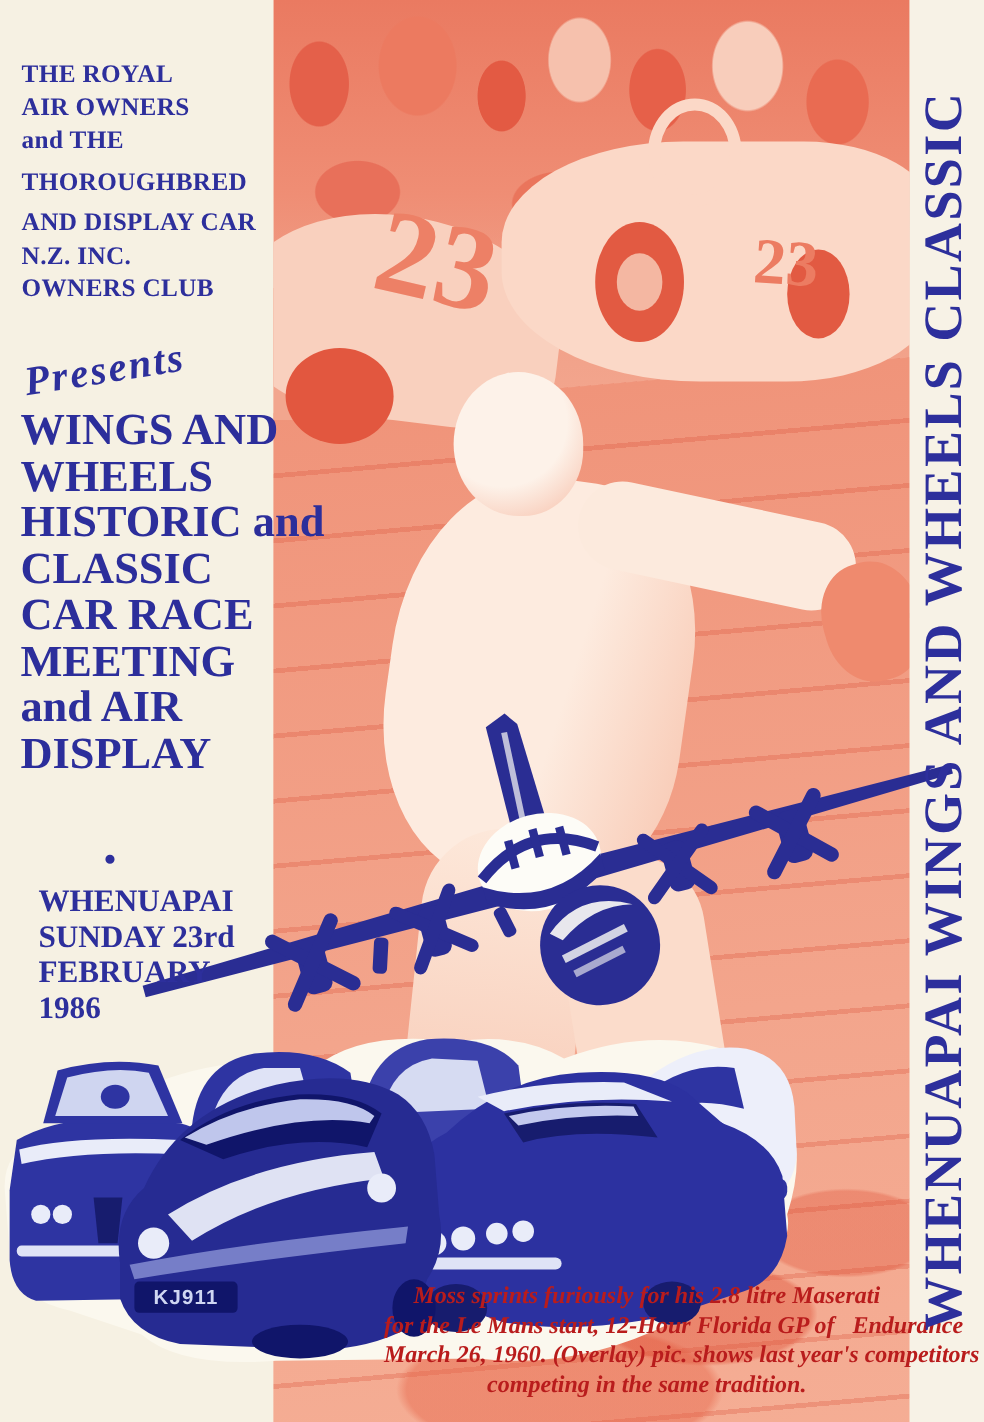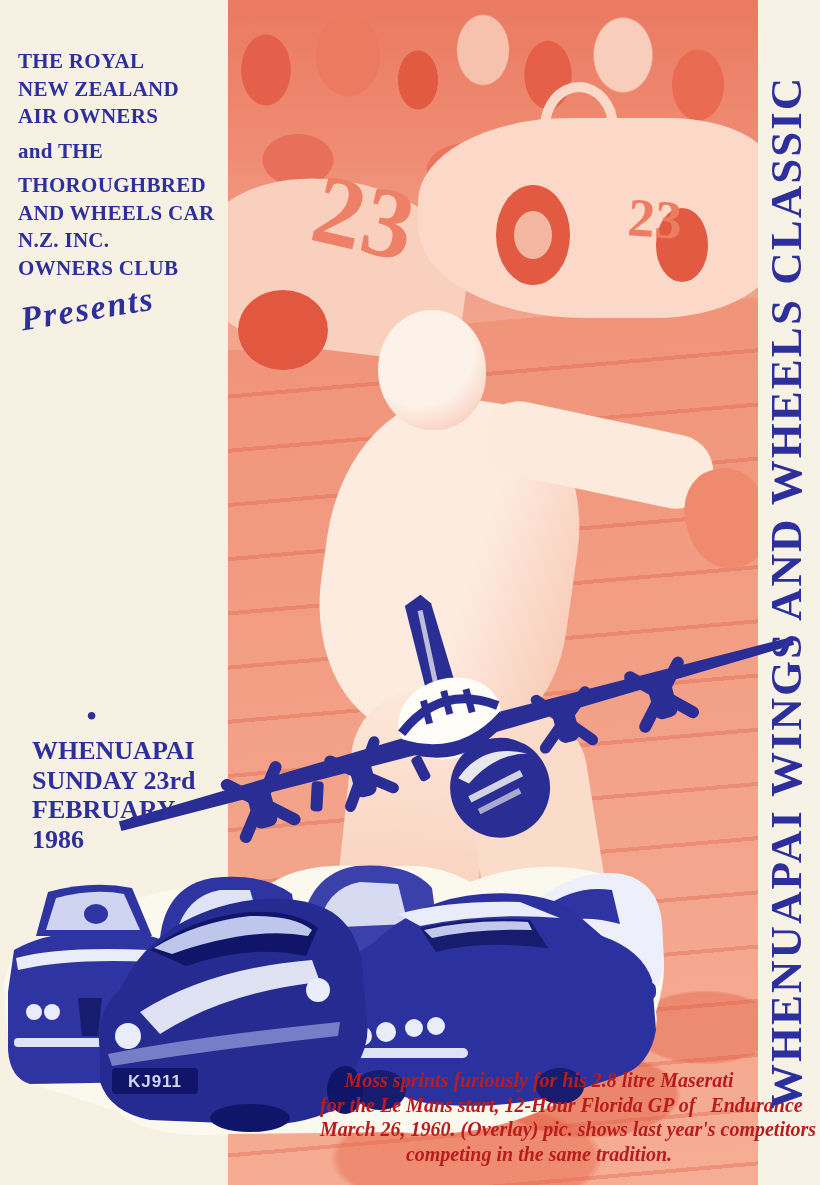--- a/index.html
+++ b/index.html
@@ -207,31 +207,40 @@
     <rect x="112" y="228" width="86" height="26" rx="4" fill="#10156a"></rect>
     <text x="155" y="247" font-size="17" font-weight="bold" fill="#cfd6f2" text-anchor="middle" letter-spacing="1" font-family="Liberation Sans, sans-serif">KJ911</text>
     <ellipse cx="250" cy="278" rx="40" ry="14" fill="#10156a"></ellipse>
     <ellipse cx="345" cy="250" rx="18" ry="24" fill="#10156a"></ellipse>
   </svg>
 
   <div class="side-text">WHENUAPAI WINGS AND WHEELS CLASSIC</div>
 
   <div class="org">
     <div>THE ROYAL</div>
-    <div>NEW ZEALAND</div>
     <div>AIR OWNERS</div>
     <div>and  THE</div>
     <div>THOROUGHBRED</div>
-    <div>AND WHEELS CAR</div>
+    <div>AND DISPLAY CAR</div>
     <div>N.Z. INC.</div>
     <div>OWNERS CLUB</div>
   </div>
 
   <div class="presents">Presents</div>
 
+  <div class="title">
+    <div>WINGS AND</div>
+    <div>WHEELS</div>
+    <div>HISTORIC  and</div>
+    <div>CLASSIC</div>
+    <div>CAR RACE</div>
+    <div>MEETING</div>
+    <div>and AIR</div>
+    <div>DISPLAY</div>
+  </div>
 
   <div class="bullet">•</div>
 
   <div class="venue">
     <div>WHENUAPAI</div>
     <div>SUNDAY 23rd</div>
     <div>FEBRUARY</div>
     <div>1986</div>
   </div>
 

